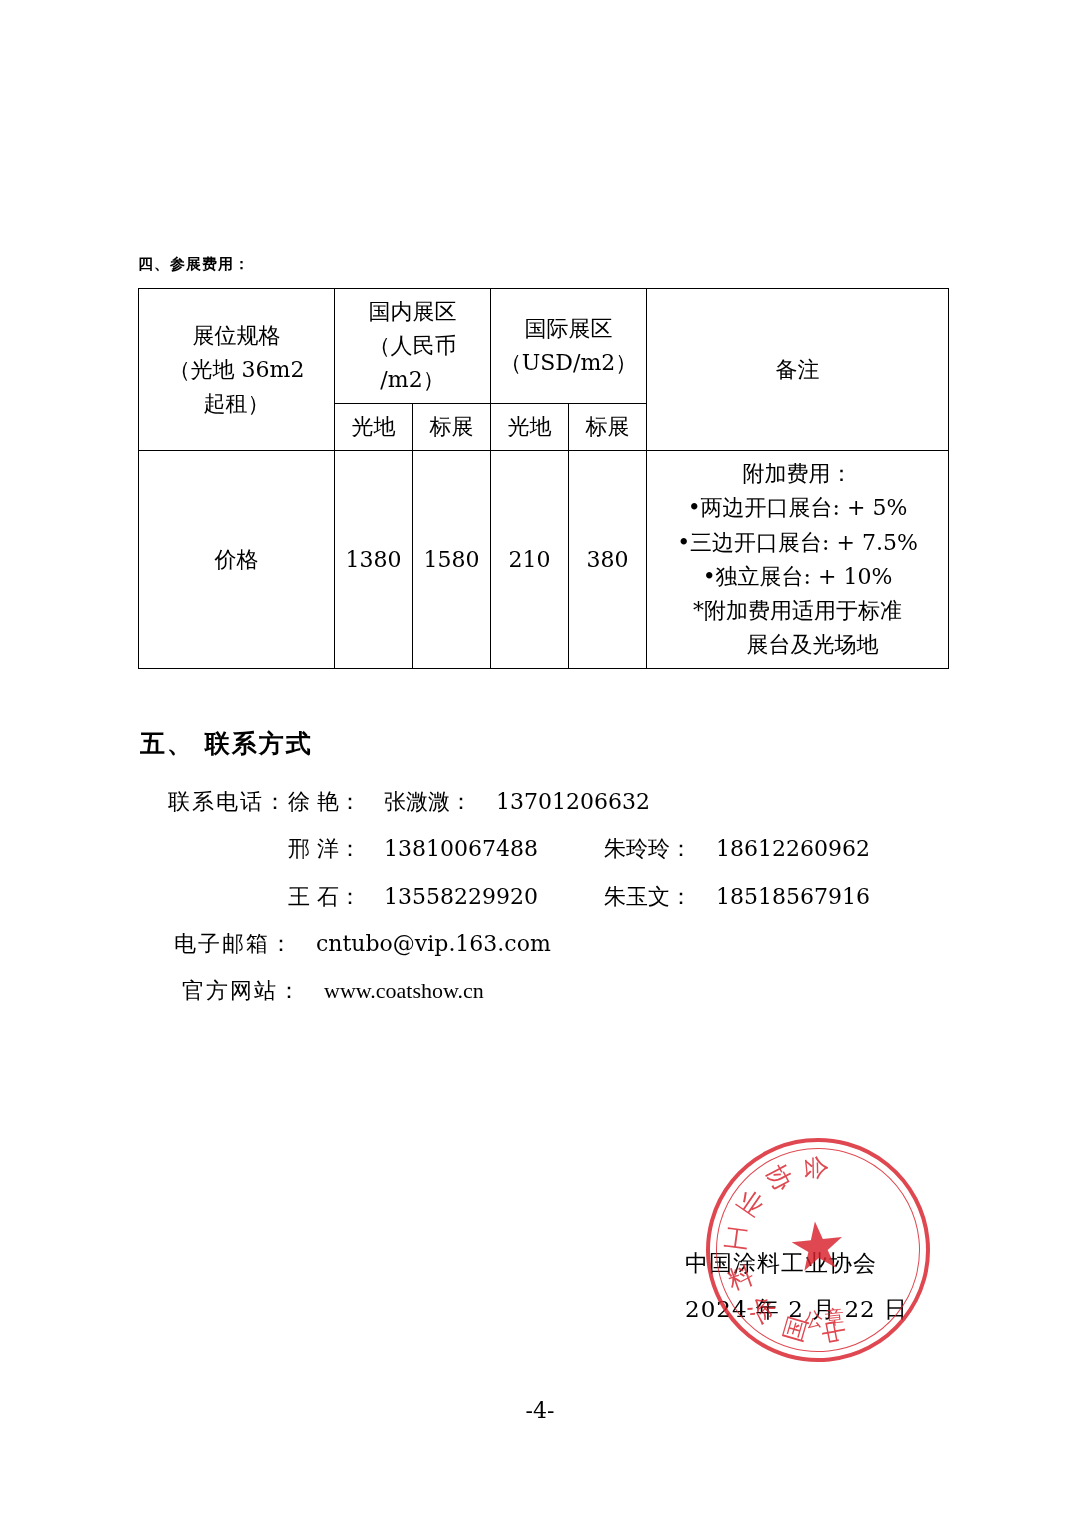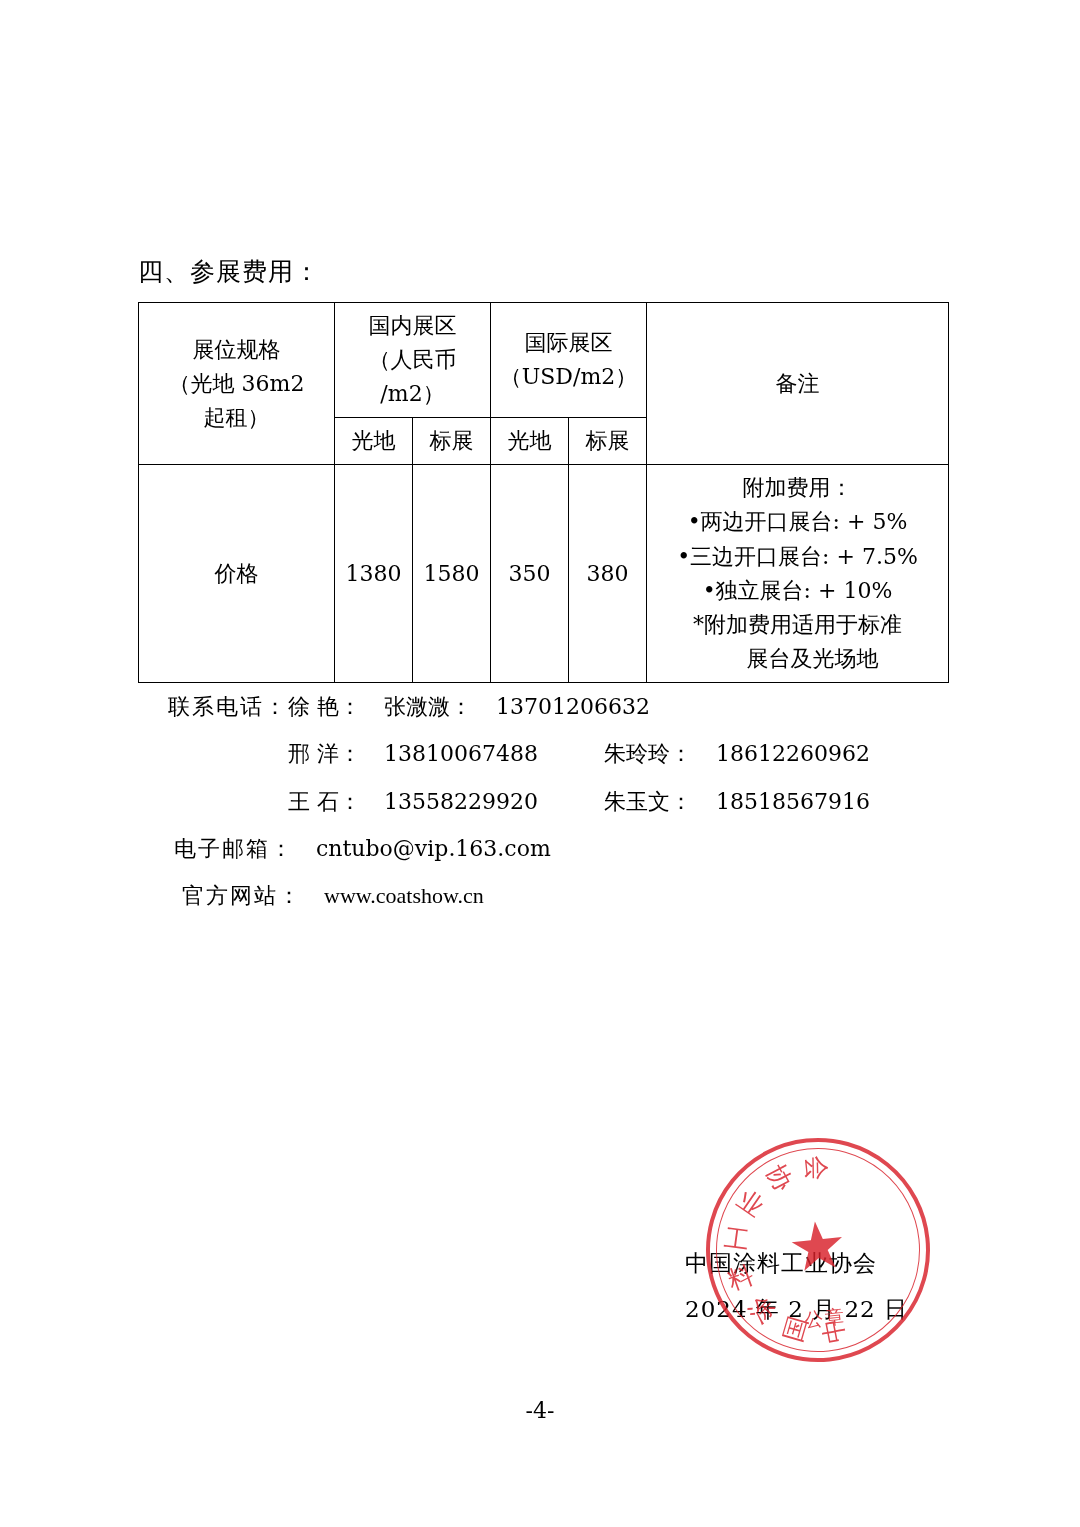--- a/index.html
+++ b/index.html
@@ -21,22 +21,22 @@
   .content {
     position: absolute;
     left: 138px;
     top: 255px;
     width: 810px;
   }
 
   
   .section-heading {
     font-family: "DejaVu Sans", "Liberation Sans", sans-serif;
-    font-weight: normal;
-    font-size: 25px;
+    font-weight: bold;
+    font-size: 15px;
     letter-spacing: 1px;
     margin: 0 0 14px 0;
   }
   .section-heading-2 {
     font-family: "DejaVu Sans", "Liberation Sans", sans-serif;
     font-weight: bold;
     font-size: 25px;
     letter-spacing: 2px;
     margin: 58px 0 18px 2px;
   }
@@ -263,34 +263,35 @@
         <tr class="sub-row">
           <td class="sub-label">光地</td>
           <td class="sub-label">标展</td>
           <td class="sub-label">光地</td>
           <td class="sub-label">标展</td>
         </tr>
         <tr>
           <td class="price-label">价格</td>
           <td class="price-val">1380</td>
           <td class="price-val">1580</td>
-          <td class="price-val">350</td>
+          <td class="price-val">210</td>
           <td class="price-val">380</td>
           <td class="remark-body">
             <div class="bullet-line">附加费用：</div>
             <div class="bullet-line">•两边开口展台: + 5%</div>
             <div class="bullet-line">•三边开口展台: + 7.5%</div>
             <div class="bullet-line">•独立展台: + 10%</div>
             <div class="bullet-line">*附加费用适用于标准</div>
             <div class="indent-line">展台及光场地</div>
           </td>
         </tr>
       </tbody>
     </table>
 
+    <div class="section-heading-2">五、 联系方式</div>
 
     <div class="contact">
 
       <div class="contact-row">
         <span class="c-label">联系电话：</span>
         <span class="c-name">徐  艳：</span>
         <span class="c-name2">张溦溦：</span>
         <span>13701206632</span>
       </div>
 

